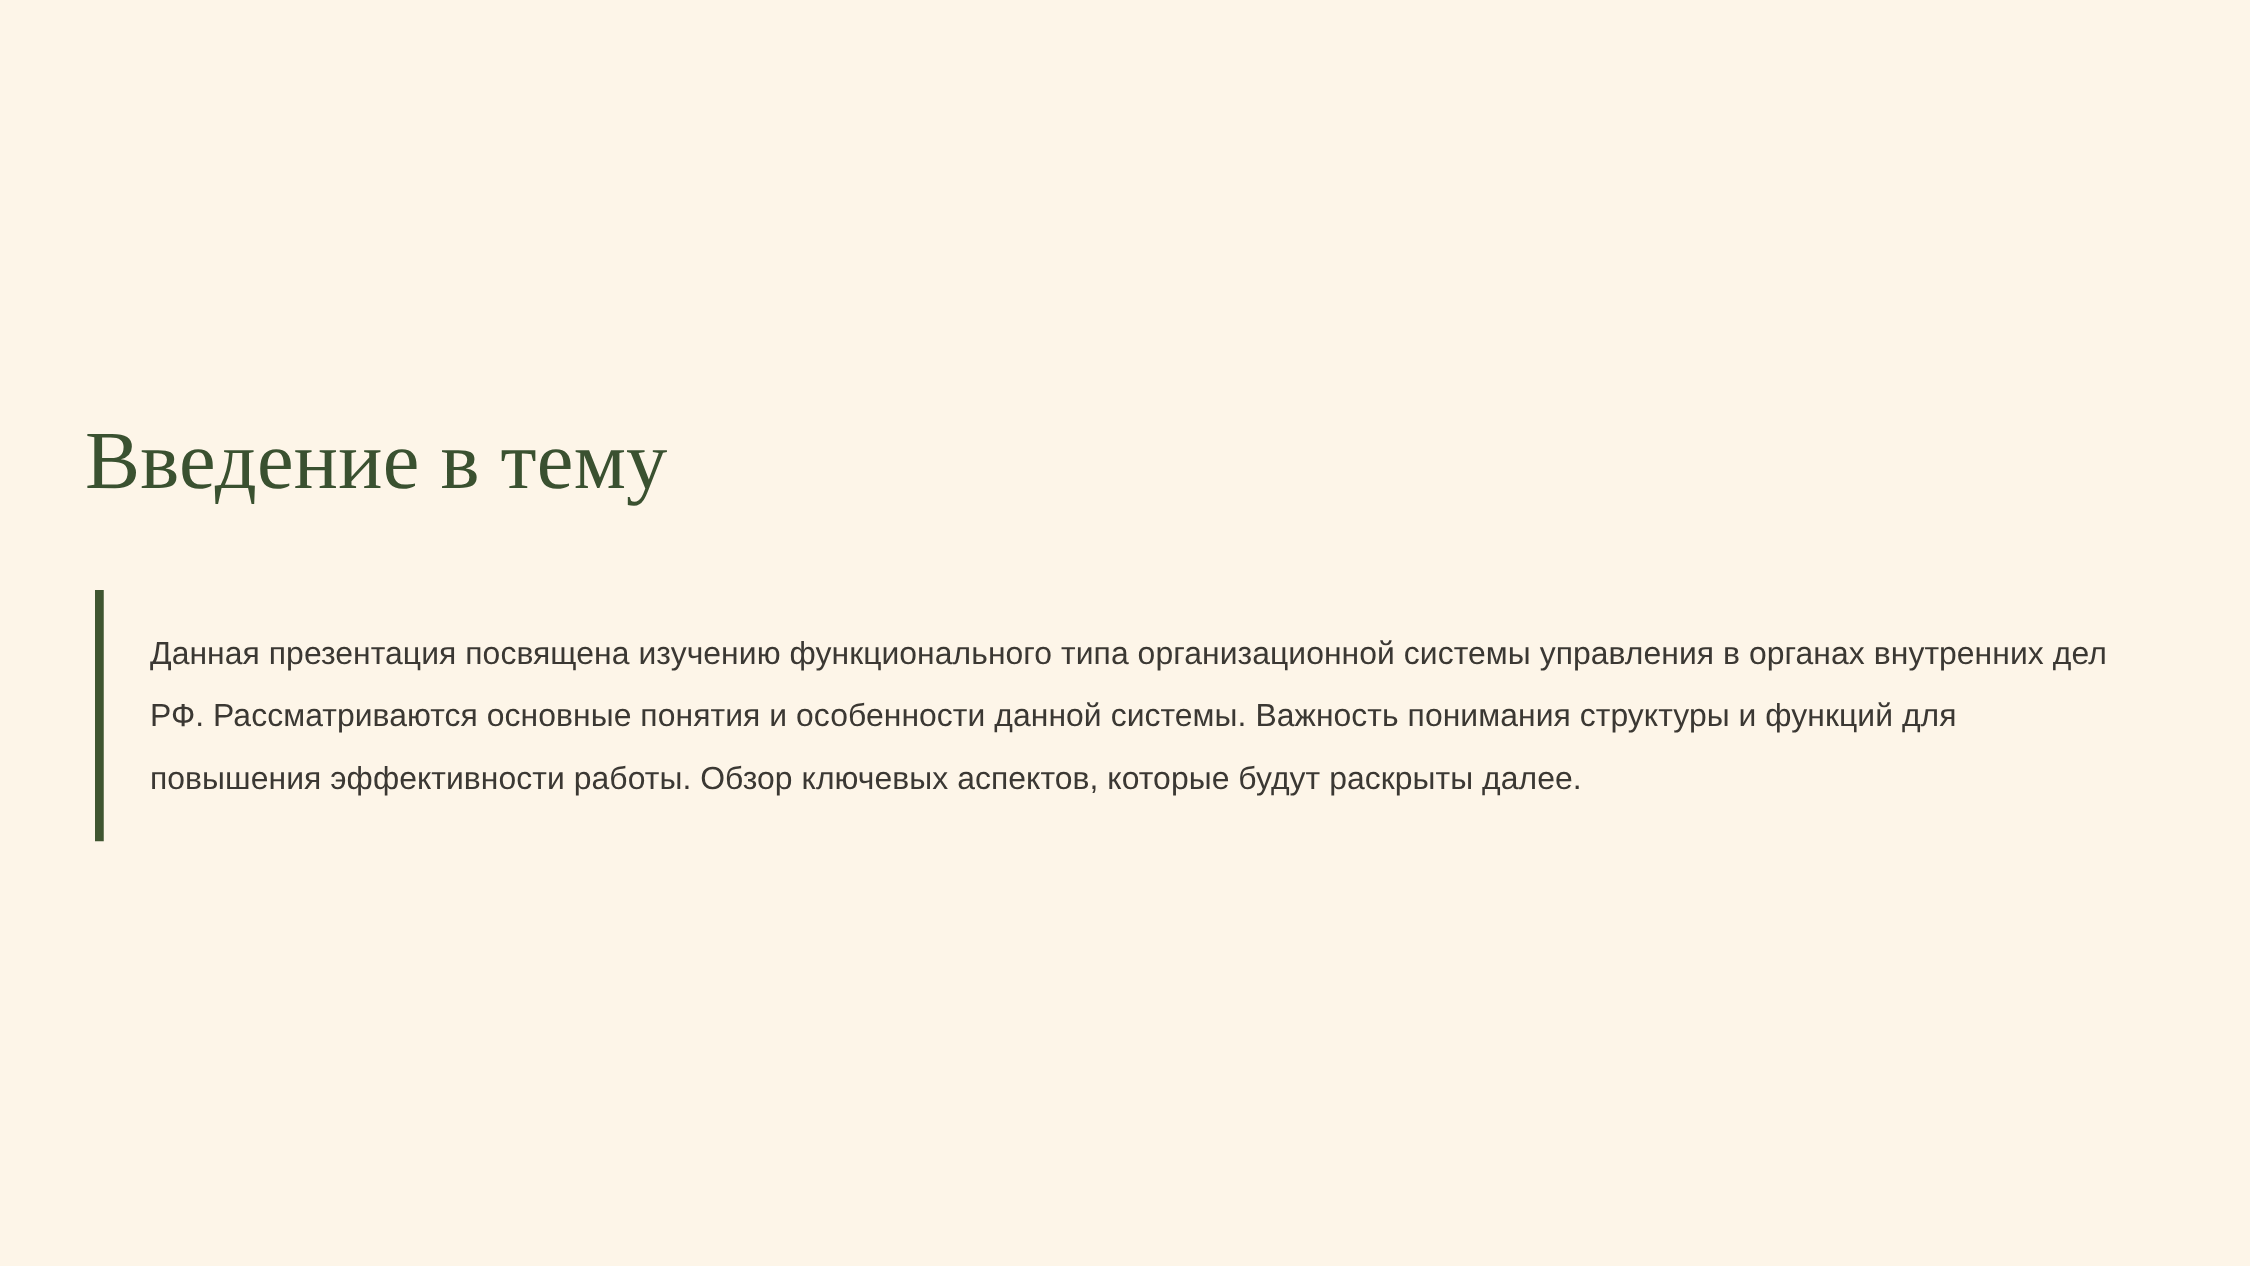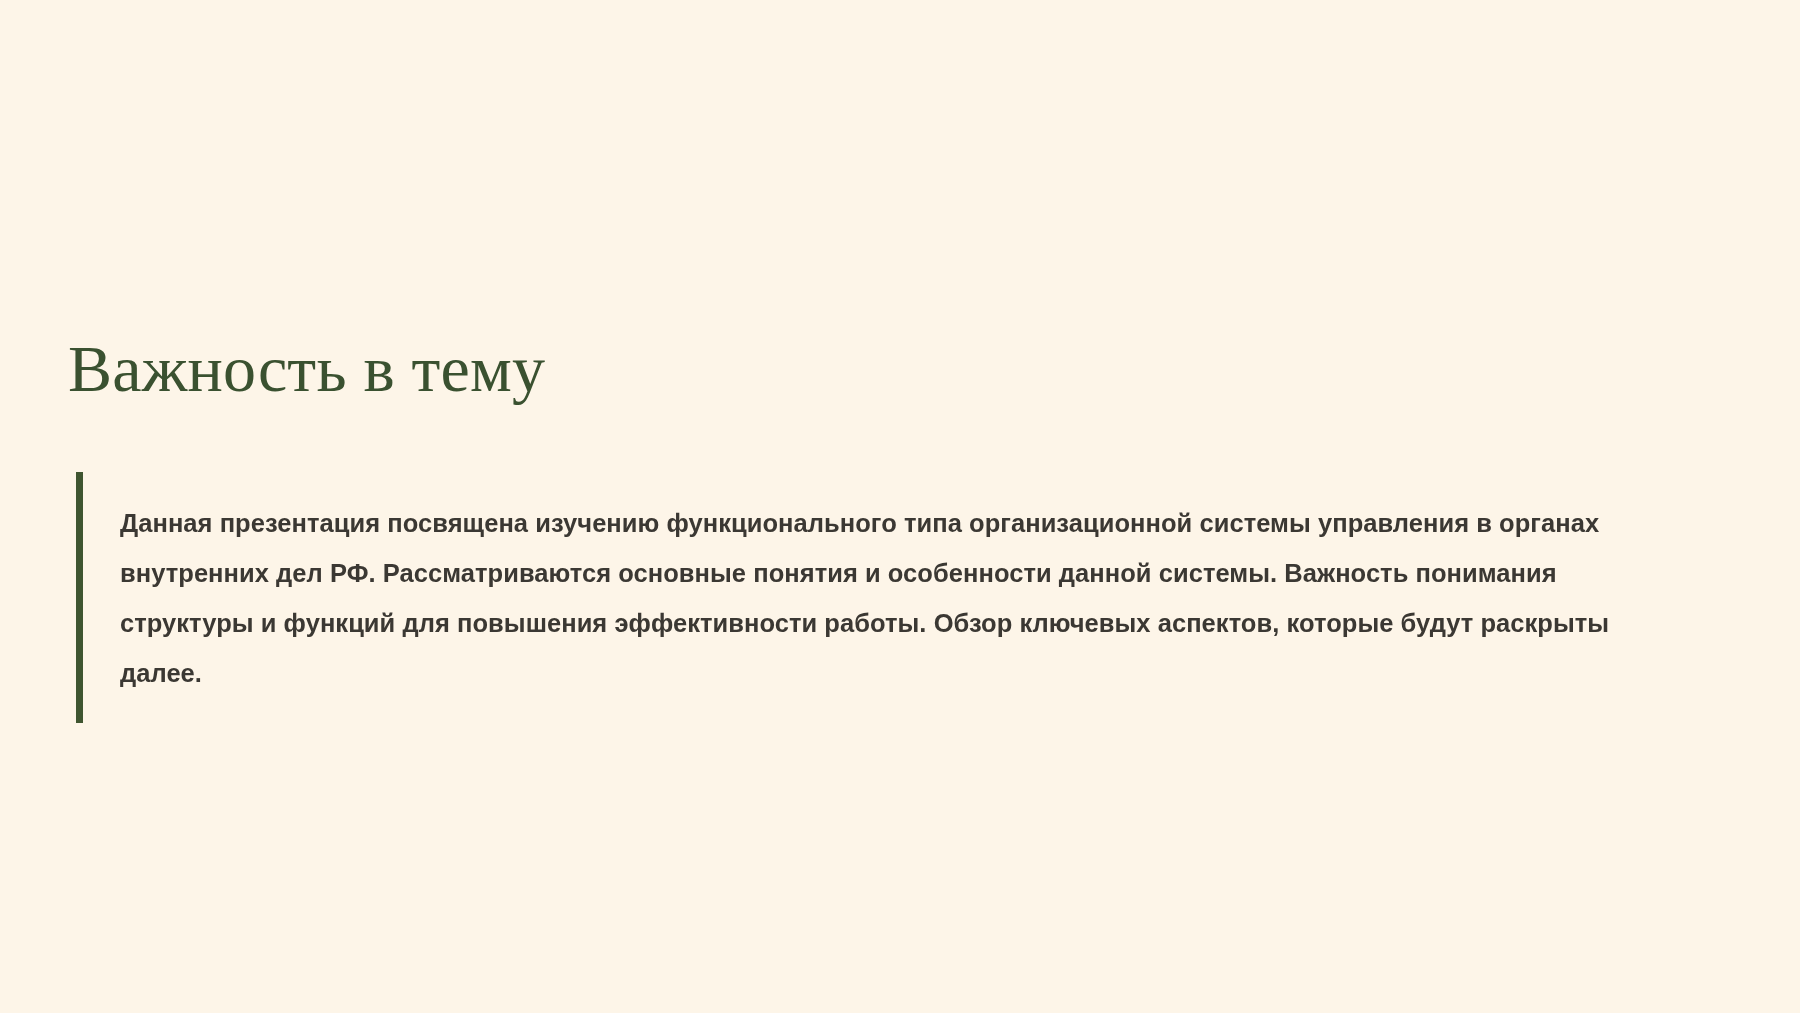--- a/index.html
+++ b/index.html
@@ -44,30 +44,30 @@
     min-width: 7px;
     background: #3f5530;
     border-radius: 0;
   }
   .body-text {
     margin-left: 37px;
     font-family: "Liberation Sans", "DejaVu Sans", sans-serif;
     font-size: 25.5px;
     line-height: 50px;
     color: #3b3833;
-    font-weight: 700;
+    font-weight: 400;
     max-width: 1570px;
     letter-spacing: 0.05px;
   }
 </style>
 </head>
 <body>
 
 <div class="slide">
 
-  <h1 class="slide-title">Важность в тему</h1>
+  <h1 class="slide-title">Введение в тему</h1>
 
   <div class="body-block">
     <div class="accent-bar"></div>
     <p class="body-text">Данная презентация посвящена изучению функционального типа организационной системы управления в органах внутренних дел РФ. Рассматриваются основные понятия и особенности данной системы. Важность понимания структуры и функций для повышения эффективности работы. Обзор ключевых аспектов, которые будут раскрыты далее.</p>
   </div>
 
 </div>
 
 </body></html>

